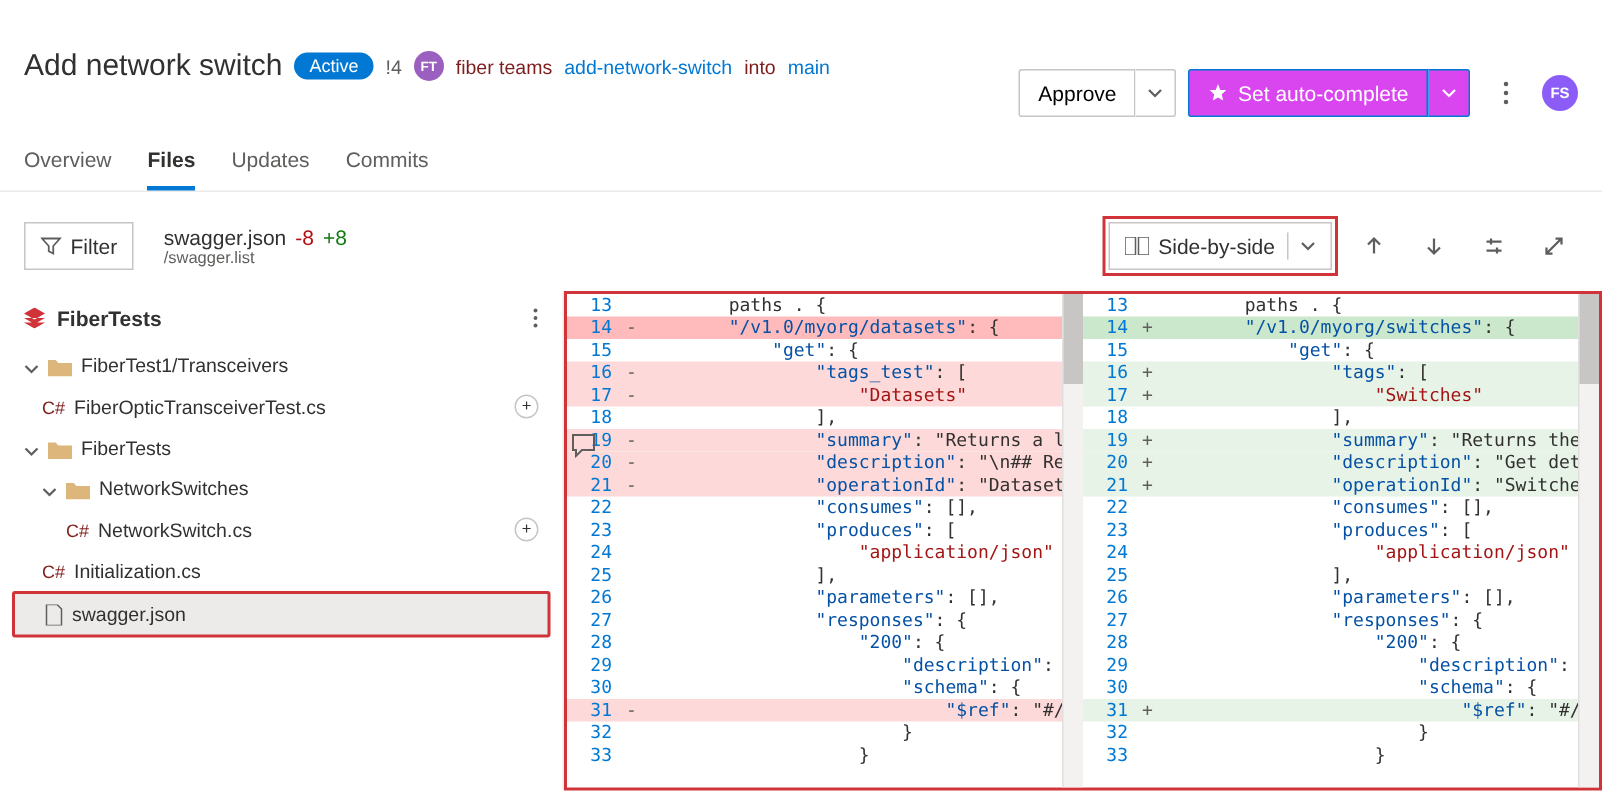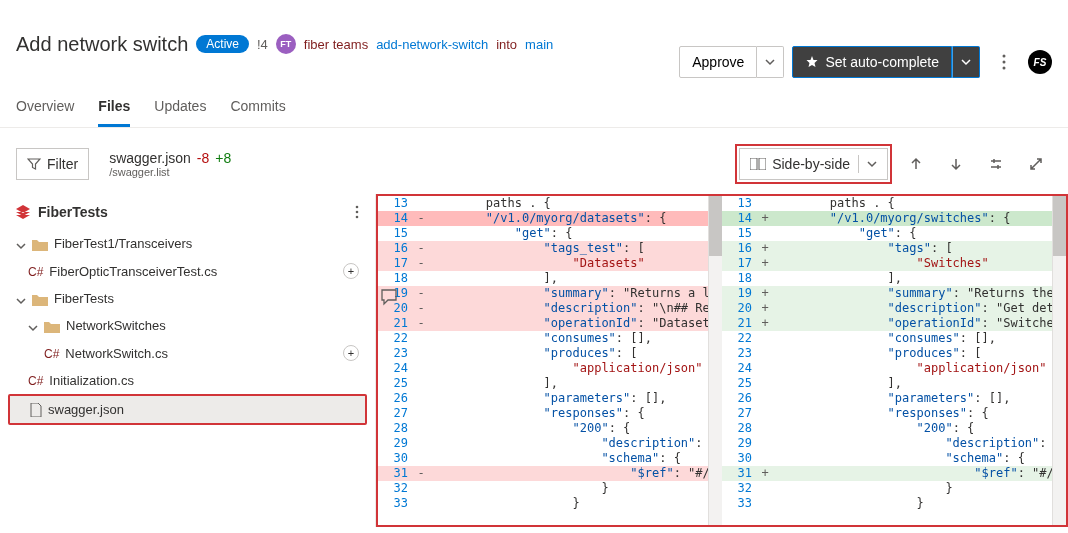--- a/index.html
+++ b/index.html
@@ -4,29 +4,29 @@
 <style>
 * { box-sizing: border-box; margin: 0; padding: 0; }
 body { font-family: "Segoe UI", -apple-system, sans-serif; font-size: 14px; color: #323130; background: #fff; width: 1068px; height: 533px; overflow: hidden; }
 .header { display: flex; align-items: center; padding: 10px 16px 4px; justify-content: space-between; }
 .header-left { display: flex; flex-direction: row; gap: 8px; }
 .title { font-size: 20px; font-weight: 400; color: #323130; }
 .meta-row { display: flex; align-items: center; gap: 8px; font-size: 13px; }
 .badge-active { background: #0078d4; color: #fff; border-radius: 10px; padding: 2px 10px; font-size: 12px; }
 .pr-id { color: #605e5c; }
 .avatar-sm { width: 20px; height: 20px; border-radius: 50%; background: #9b5fc0; color: #fff; font-size: 9px; display: inline-flex; align-items: center; justify-content: center; font-weight: 600; }
-.avatar-fs { width: 24px; height: 24px; border-radius: 50%; background: #000000; color: #fff; font-size: 10px; display: inline-flex; align-items: center; justify-content: center; font-weight: 600; font-style: italic; }
+.avatar-fs { width: 24px; height: 24px; border-radius: 50%; background: #8b5cf6; color: #fff; font-size: 10px; display: inline-flex; align-items: center; justify-content: center; font-weight: 600; }
 .link { color: #0078d4; cursor: pointer; }
 .muted { color: #7f1d1d; }
 .header-right { display: flex; align-items: center; gap: 8px; margin-top: 36px; }
 .btn { display: inline-flex; align-items: center; gap: 6px; padding: 6px 12px; border: 1px solid #c8c6c4; background: #fff; cursor: pointer; font-size: 14px; height: 32px; }
 .btn-split { display: inline-flex; }
 .btn-split .btn { border-radius: 2px 0 0 2px; }
 .btn-split .chev { border-left: none; border-radius: 0 2px 2px 0; padding: 6px 8px; }
-.btn-primary { background: #404040; color: #fff; border-color: #0078d4; }
+.btn-primary { background: #d946ef; color: #fff; border-color: #0078d4; }
 .btn-primary.chev { border-left: 1px solid #3ea0e8; }
 .icon-btn { width: 32px; height: 32px; display: inline-flex; align-items: center; justify-content: center; border: none; background: transparent; cursor: pointer; color: #605e5c; }
 .tabs { display: flex; gap: 24px; padding: 8px 16px 0; border-bottom: 1px solid #edebe9; }
 .tab { padding: 8px 0 10px; cursor: pointer; color: #605e5c; border-bottom: 3px solid transparent; font-size: 14px; }
 .tab.active { color: #323130; border-bottom-color: #0078d4; font-weight: 600; }
 .toolbar { display: flex; align-items: center; padding: 16px 16px 10px; gap: 16px; justify-content: space-between; }
 .toolbar-left { display: flex; align-items: center; gap: 12px; }
 .dropdown { display: inline-flex; align-items: center; gap: 6px; padding: 6px 10px; border: 1px solid #c8c6c4; background: #fff; cursor: pointer; font-size: 14px; height: 32px; }
 .file-info { display: flex; flex-direction: column; margin-left: 8px; }
 .file-name-row { display: flex; gap: 6px; align-items: baseline; }

